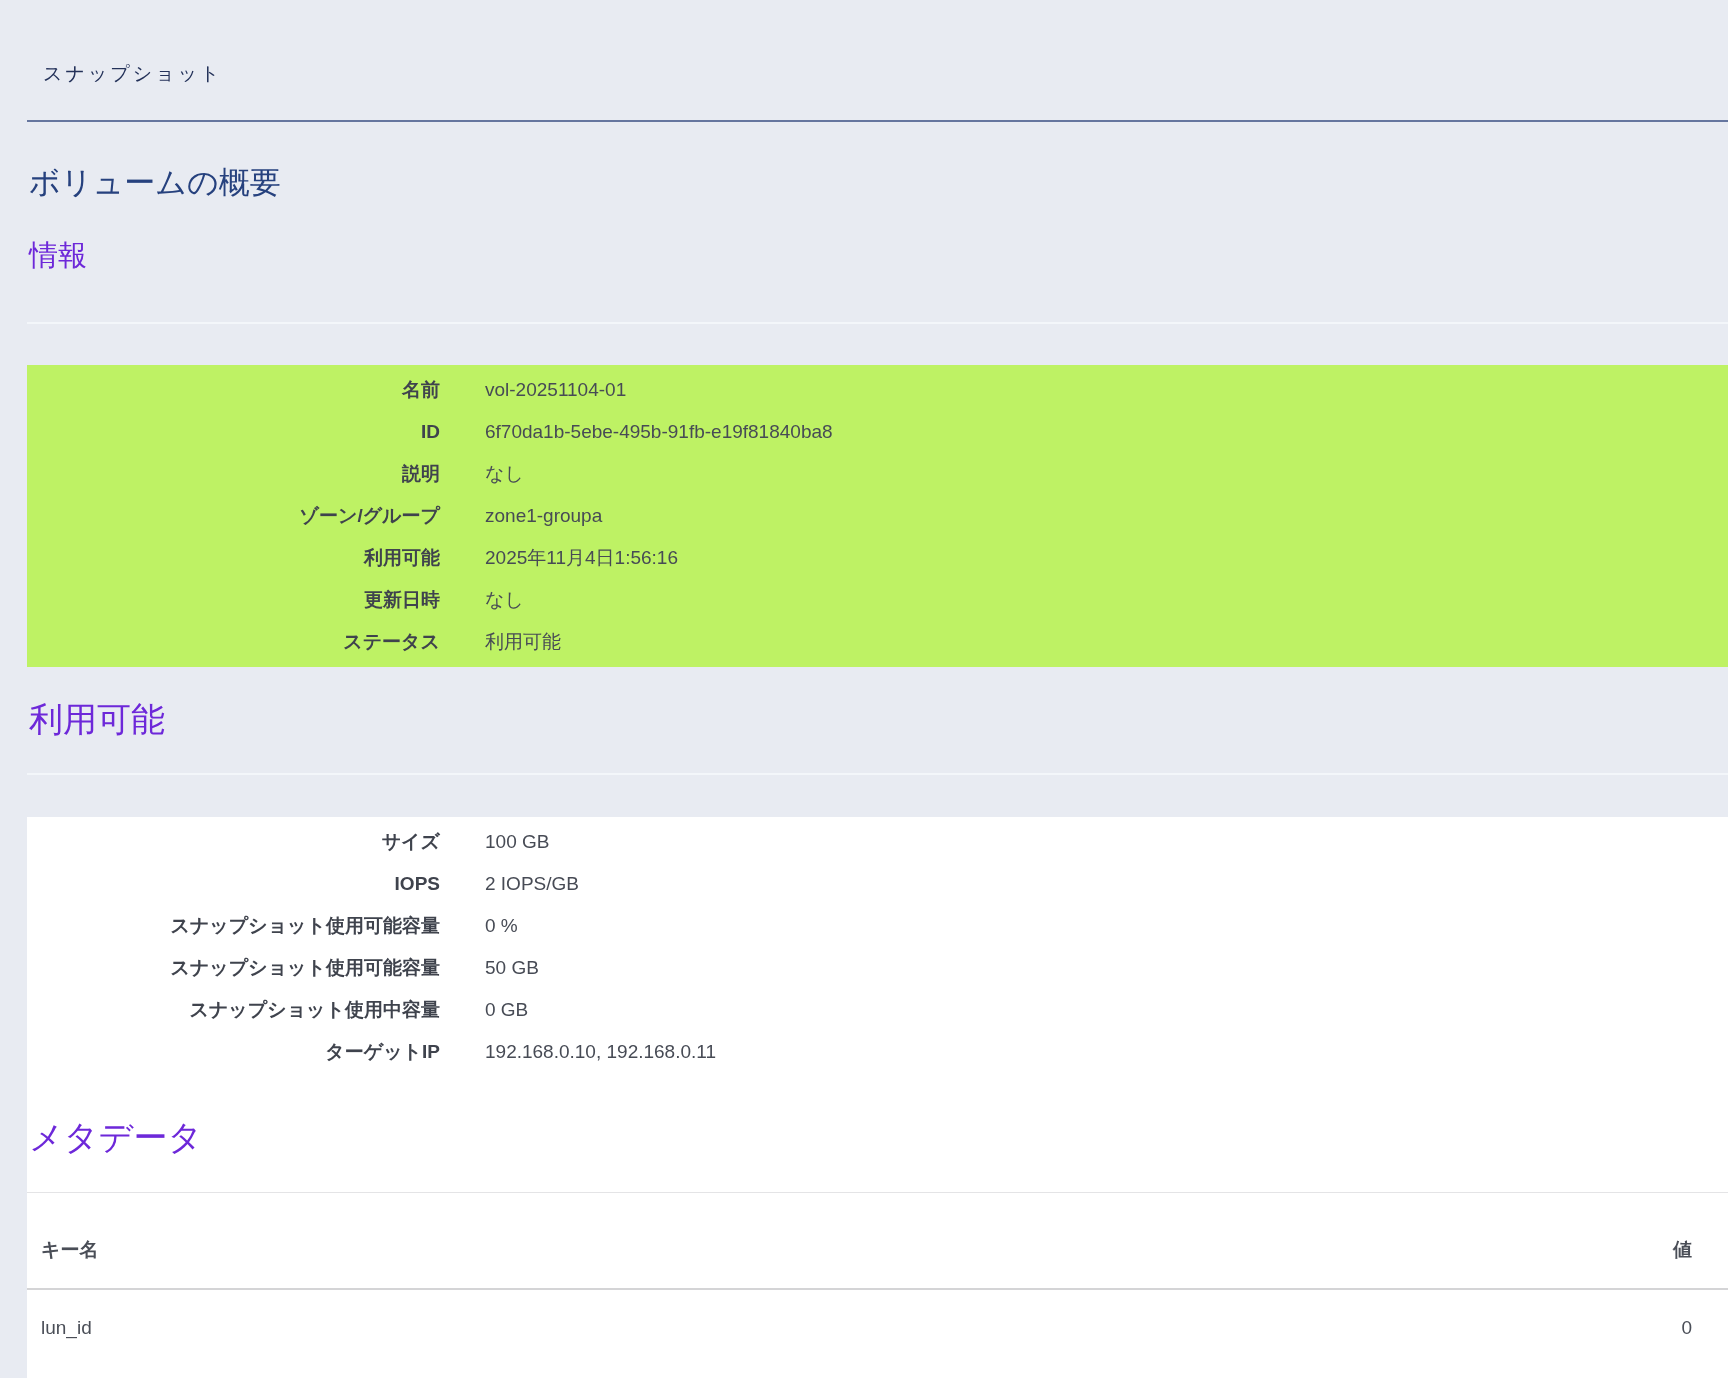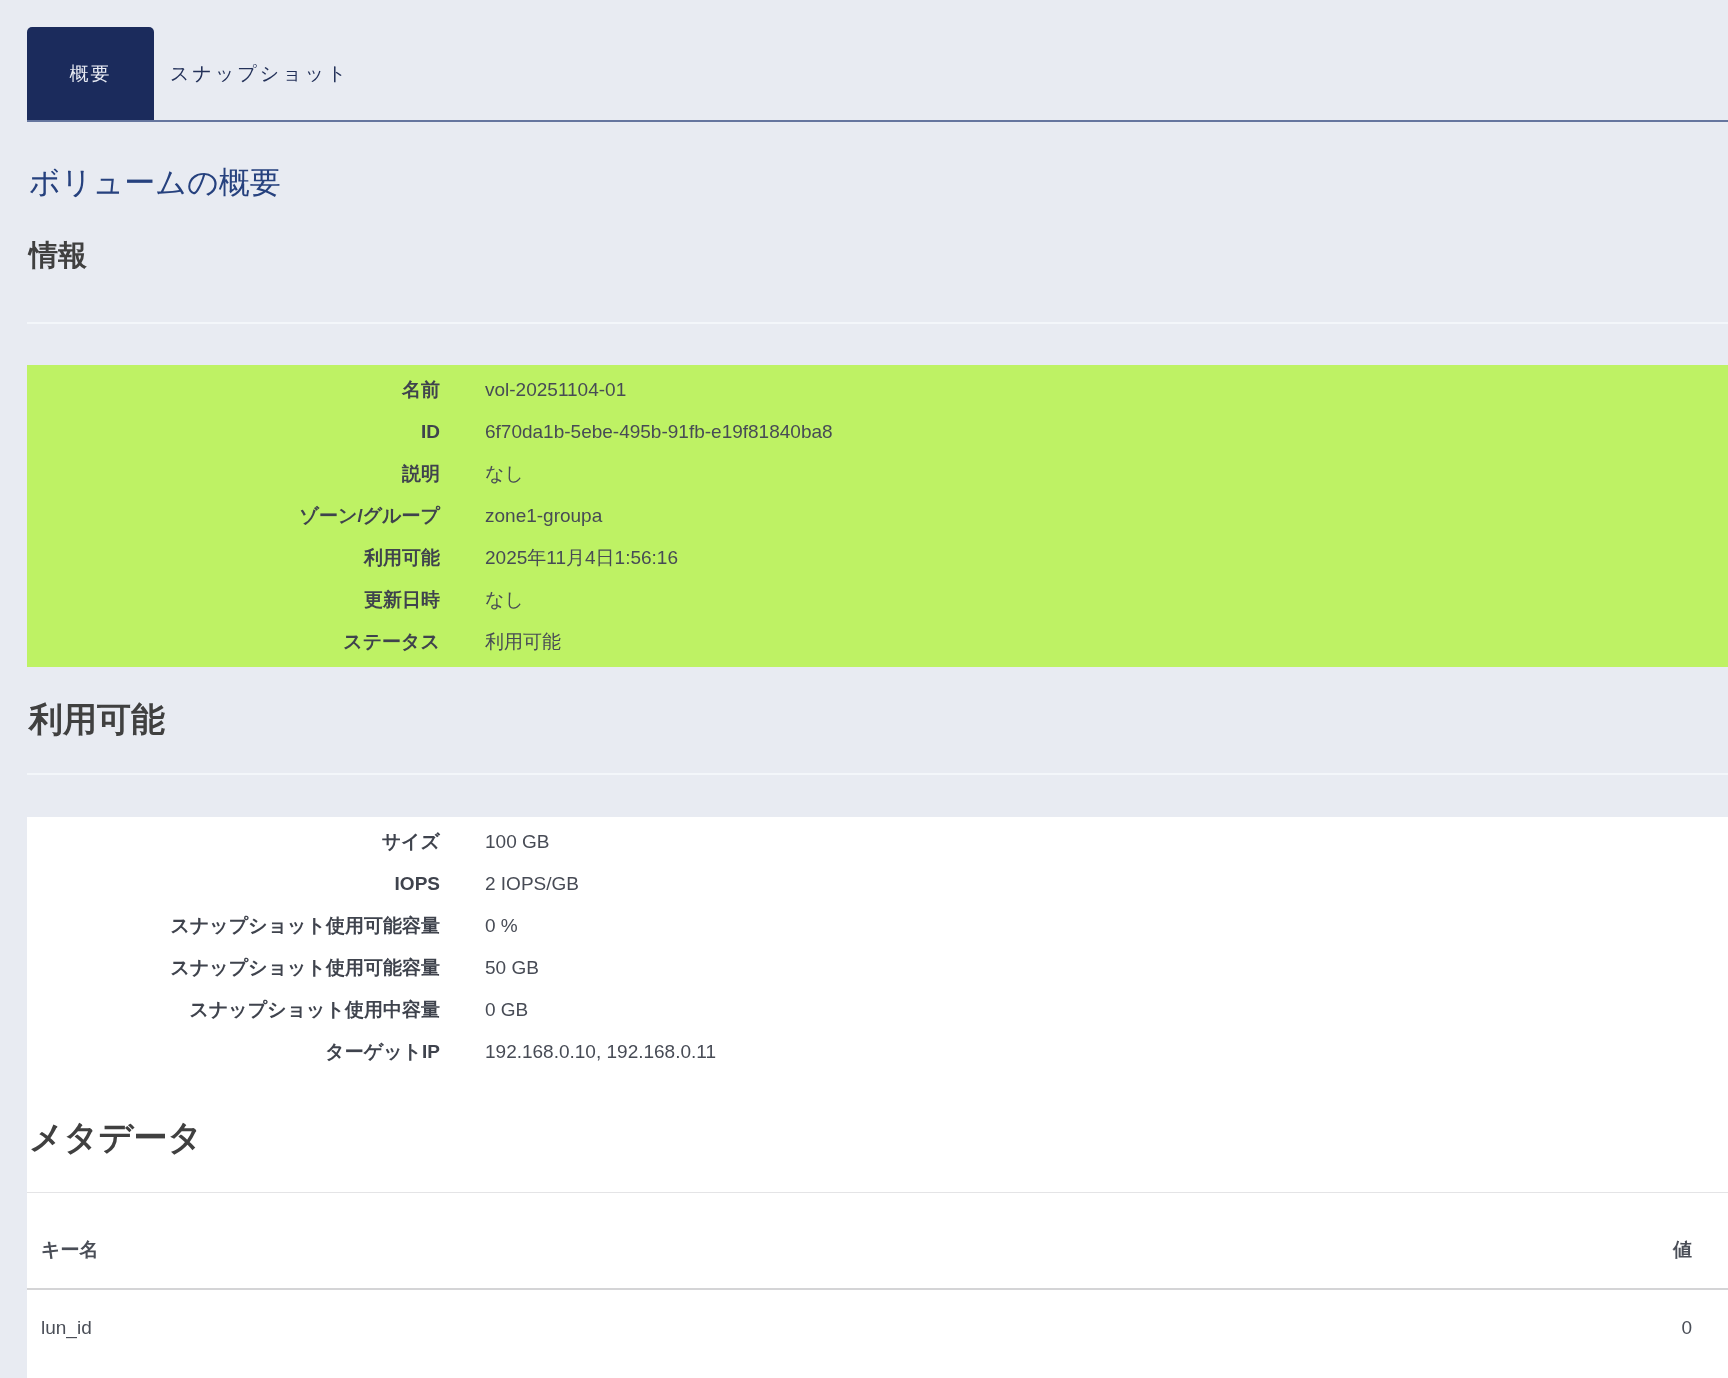--- a/index.html
+++ b/index.html
@@ -50,22 +50,22 @@
   h1.page-title {
     margin: 33px 0 0 2px;
     font-size: 31px;
     font-weight: 400;
     color: #26417e;
     line-height: 56px;
   }
   .sec-h {
     margin: 26px 0 0 2px;
     font-size: 29px;
-    font-weight: 700;
-    color: #404040;
+    font-weight: 400;
+    color: #6d28d9;
     line-height: 36px;
   }
   .sec-h.large {
     font-size: 34px;
     line-height: 44px;
     margin-top: 30px;
   }
   .divider {
     height: 2px;
     background: #f3f6fa;
@@ -135,23 +135,20 @@
     color: #4a4e57;
     line-height: 21px;
   }
 </style>
 </head>
 <body>
 
 <div class="page">
 
   <div class="tabbar">
-    <div class="tab active">
-      <span>概要</span>
-    </div>
     <div class="tab">
       <span>スナップショット</span>
     </div>
   </div>
 
   <h1 class="page-title">ボリュームの概要</h1>
 
   <h2 class="sec-h">情報</h2>
   <div class="divider"></div>
 

